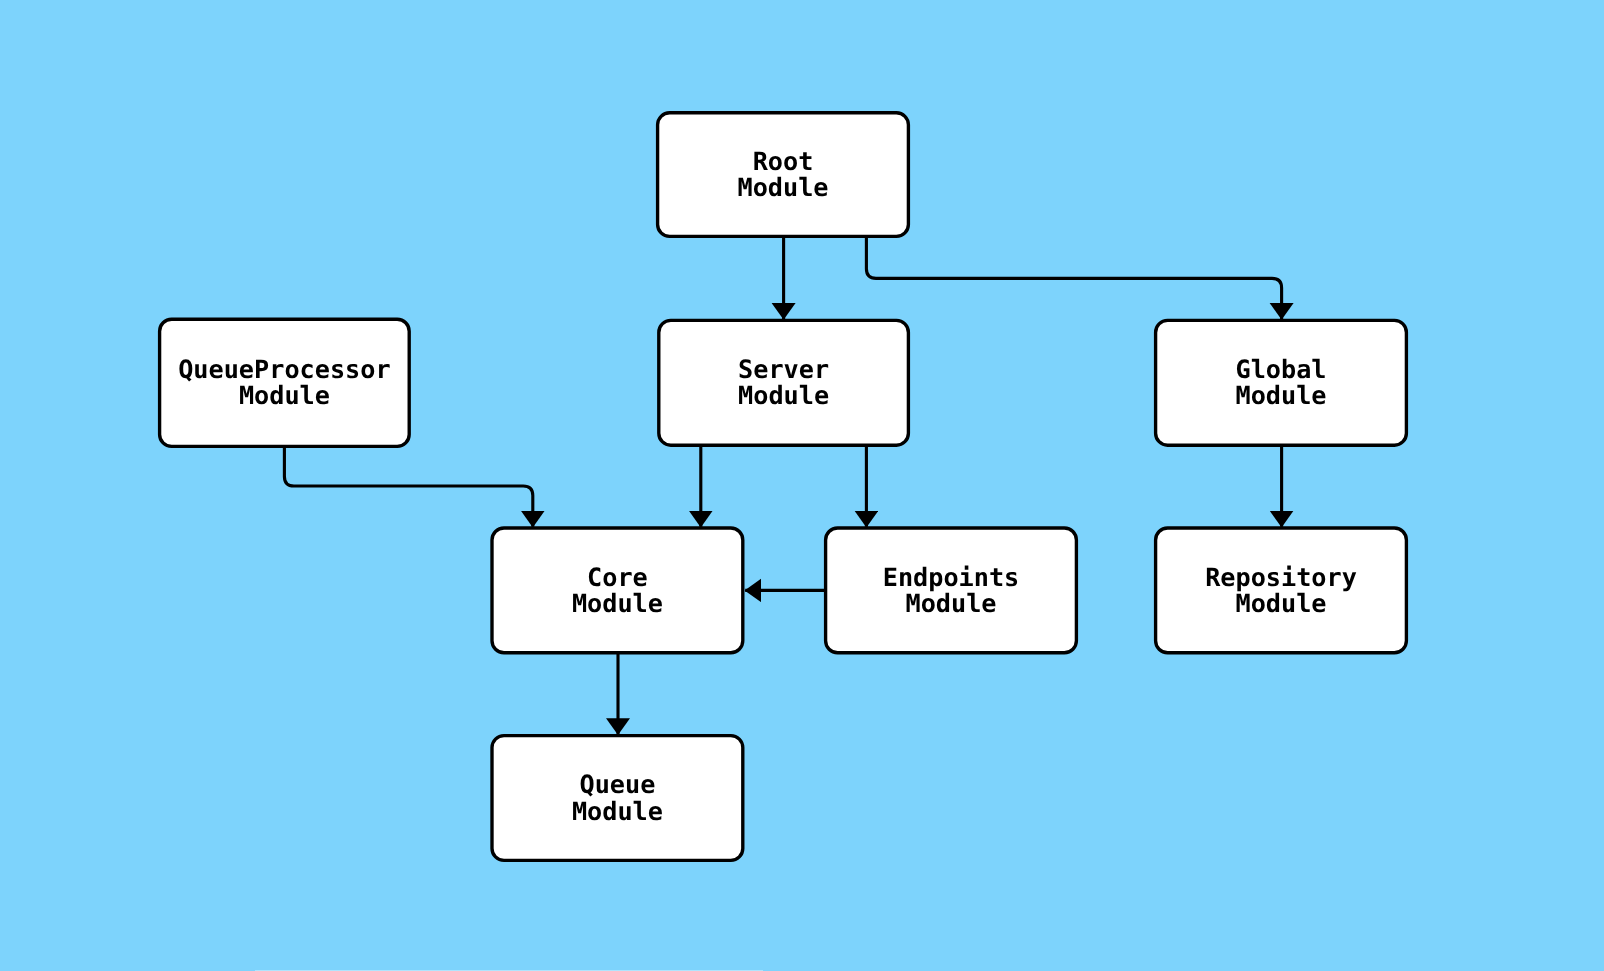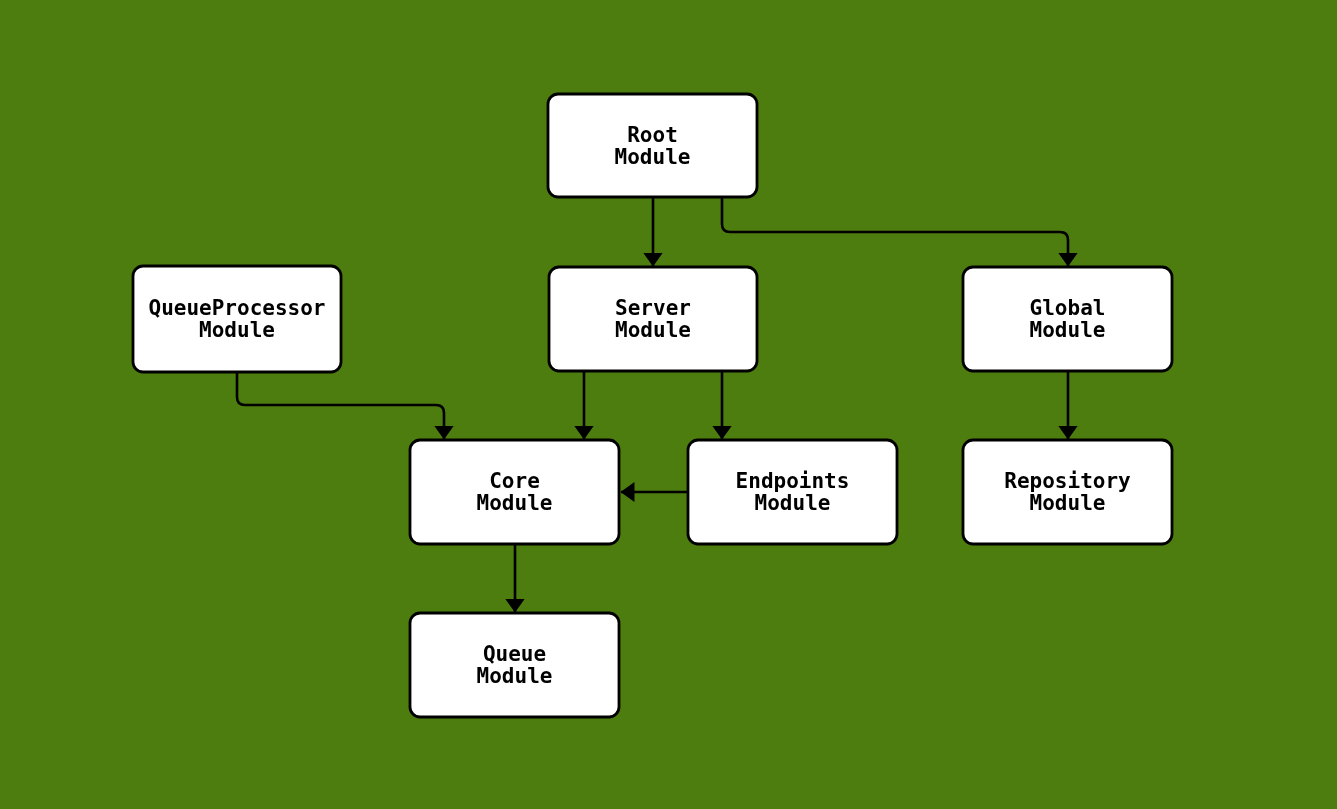--- a/index.html
+++ b/index.html
@@ -4,21 +4,21 @@
 <style>
   html, body {
     margin: 0;
     padding: 0;
     background: #ffffff;
   }
   .stage {
     position: relative;
     width: 1337px;
     height: 809px;
-    background: #4d7c0f;
+    background: #7dd3fc;
     overflow: hidden;
     font-family: "DejaVu Sans Mono", "Liberation Mono", monospace;
   }
   svg { display: block; }
   .edge-path {
     fill: none;
     stroke-width: 2.6px;
     stroke-linecap: butt;
   }
   .node-rect {

